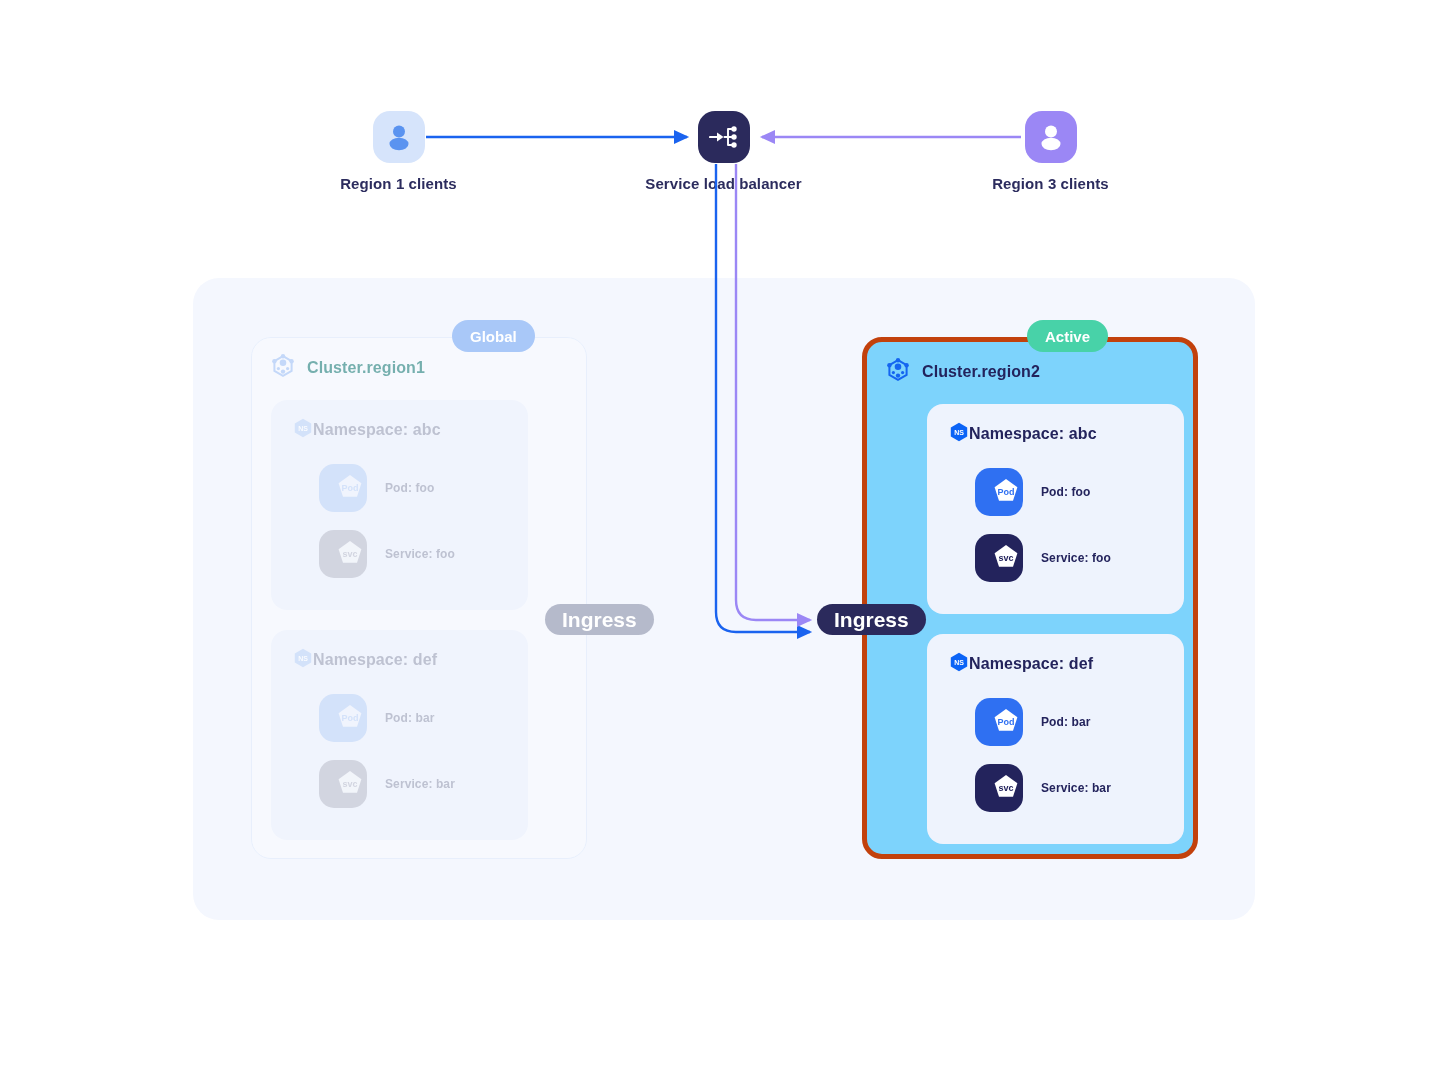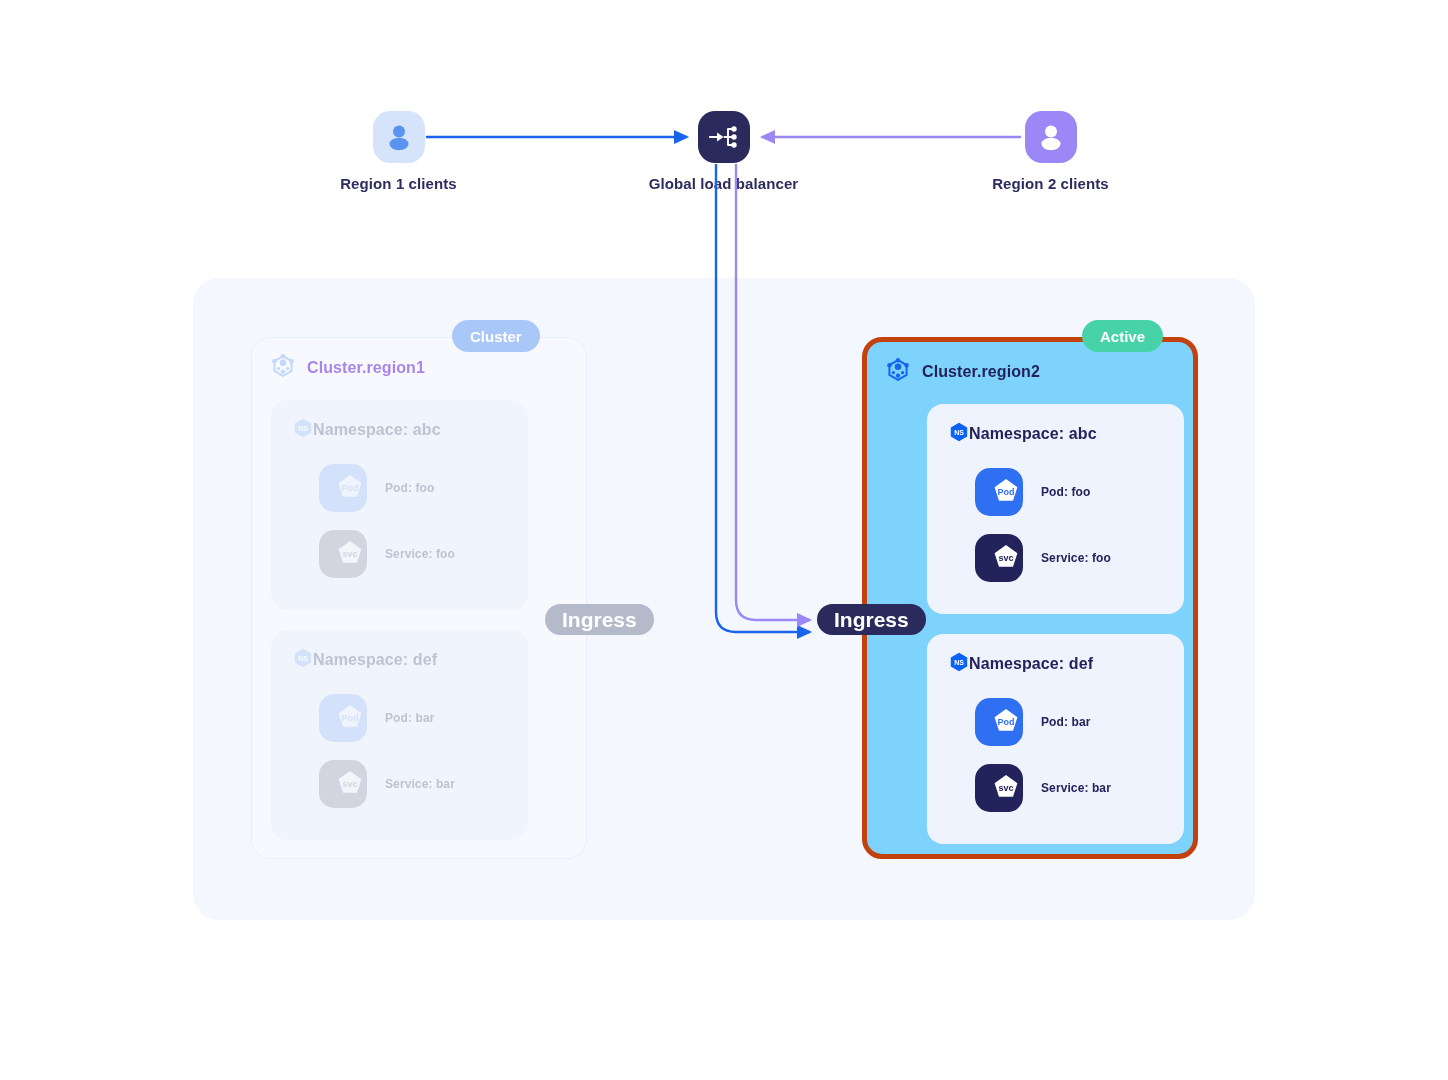--- a/index.html
+++ b/index.html
@@ -95,21 +95,21 @@
     display: flex;
     align-items: center;
     gap: 11px;
   }
   .cluster-title {
     font-size: 16px;
     font-weight: 700;
     letter-spacing: 0.1px;
   }
   #cluster-active .cluster-title { color: #23235c; }
-  #cluster-standby .cluster-title { color: #6d28d9; }
+  #cluster-standby .cluster-title { color: #0f766e; }
 
   
   .status-badge {
     position: absolute;
     height: 32px;
     padding: 0 18px;
     border-radius: 16px;
     display: flex;
     align-items: center;
     justify-content: center;
@@ -118,21 +118,21 @@
     color: #ffffff;
     white-space: nowrap;
     z-index: 6;
   }
   #badge-standby {
     left: 452px;
     top: 320px;
     background: #a9c8f8;
   }
   #badge-active {
-    left: 1082px;
+    left: 1027px;
     top: 320px;
     background: #48d2a8;
   }
 
   
   .ns-panel {
     position: absolute;
     border-radius: 16px;
     background: #eef3fd;
     box-sizing: border-box;
@@ -256,31 +256,31 @@
     <div class="lb-icon">
       <svg width="30" height="28" viewBox="0 0 30 28" aria-hidden="true">
         <path d="M1 14 L9 14" stroke="#ffffff" stroke-width="2.2" stroke-linecap="round"></path>
         <path d="M8 9.5 L14.5 14 L8 18.5 Z" fill="#ffffff"></path>
         <path d="M15.5 14 L19 14 M19 14 L19 6 M19 14 L19 22 M19 6 L22.5 6 M19 22 L22.5 22 M19 14 L22.5 14" stroke="#ffffff" stroke-width="1.9" fill="none" stroke-linecap="round" stroke-linejoin="round"></path>
         <circle cx="25" cy="6" r="2.7" fill="#ffffff"></circle>
         <circle cx="25" cy="14" r="2.7" fill="#ffffff"></circle>
         <circle cx="25" cy="22" r="2.7" fill="#ffffff"></circle>
       </svg>
     </div>
-    <div class="node-label">Global load balancer</div>
+    <div class="node-label">Service load balancer</div>
   </div>
 
   <div class="node-block" style="left:993px; top:111px; width:115px;">
     <div class="avatar region2">
       <svg width="26" height="28" viewBox="0 0 26 28" aria-hidden="true">
         <circle cx="13" cy="8.5" r="6" fill="#ffffff"></circle>
         <ellipse cx="13" cy="21" rx="9.5" ry="6.2" fill="#ffffff"></ellipse>
       </svg>
     </div>
-    <div class="node-label">Region 2 clients</div>
+    <div class="node-label">Region 3 clients</div>
   </div>
 
   <div id="cluster-standby" class="cluster-card standby">
 
     <div class="cluster-header">
       <span>
         <svg width="26" height="26" viewBox="0 0 26 26" aria-hidden="true">
           <path d="M13 3.2 L21.6 8.1 L21.6 17.9 L13 22.8 L4.4 17.9 L4.4 8.1 Z" fill="none" stroke="#9dc0f5" stroke-width="2"></path>
           <circle cx="13" cy="9.8" r="3.3" fill="#9dc0f5"></circle>
           <circle cx="13" cy="3.3" r="2.2" fill="#9dc0f5"></circle>
@@ -435,19 +435,19 @@
           <svg width="34" height="34" viewBox="0 0 34 34" aria-hidden="true">
             <path d="M17 4 L28.4 12.3 L24 25.7 L10 25.7 L5.6 12.3 Z" fill="#ffffff"></path>
             <text x="17" y="20" text-anchor="middle" font-family="Liberation Sans, sans-serif" font-size="9" font-weight="700" fill="#23235c">svc</text>
           </svg>
         </span>
         <span class="res-label">Service: bar</span>
       </div>
     </div>
   </div>
 
-  <div id="badge-standby" class="status-badge">Cluster</div>
+  <div id="badge-standby" class="status-badge">Global</div>
   <div id="badge-active" class="status-badge">Active</div>
 
   <div id="ingress-standby" class="ingress-pill">Ingress</div>
   <div id="ingress-active" class="ingress-pill">Ingress</div>
 
 </div>
 
 </body></html>

